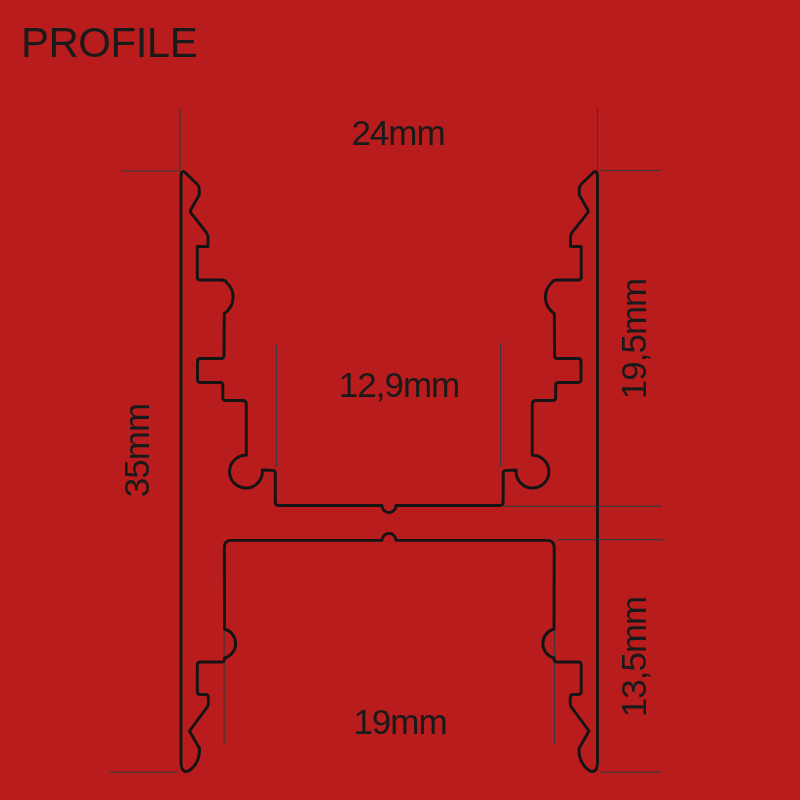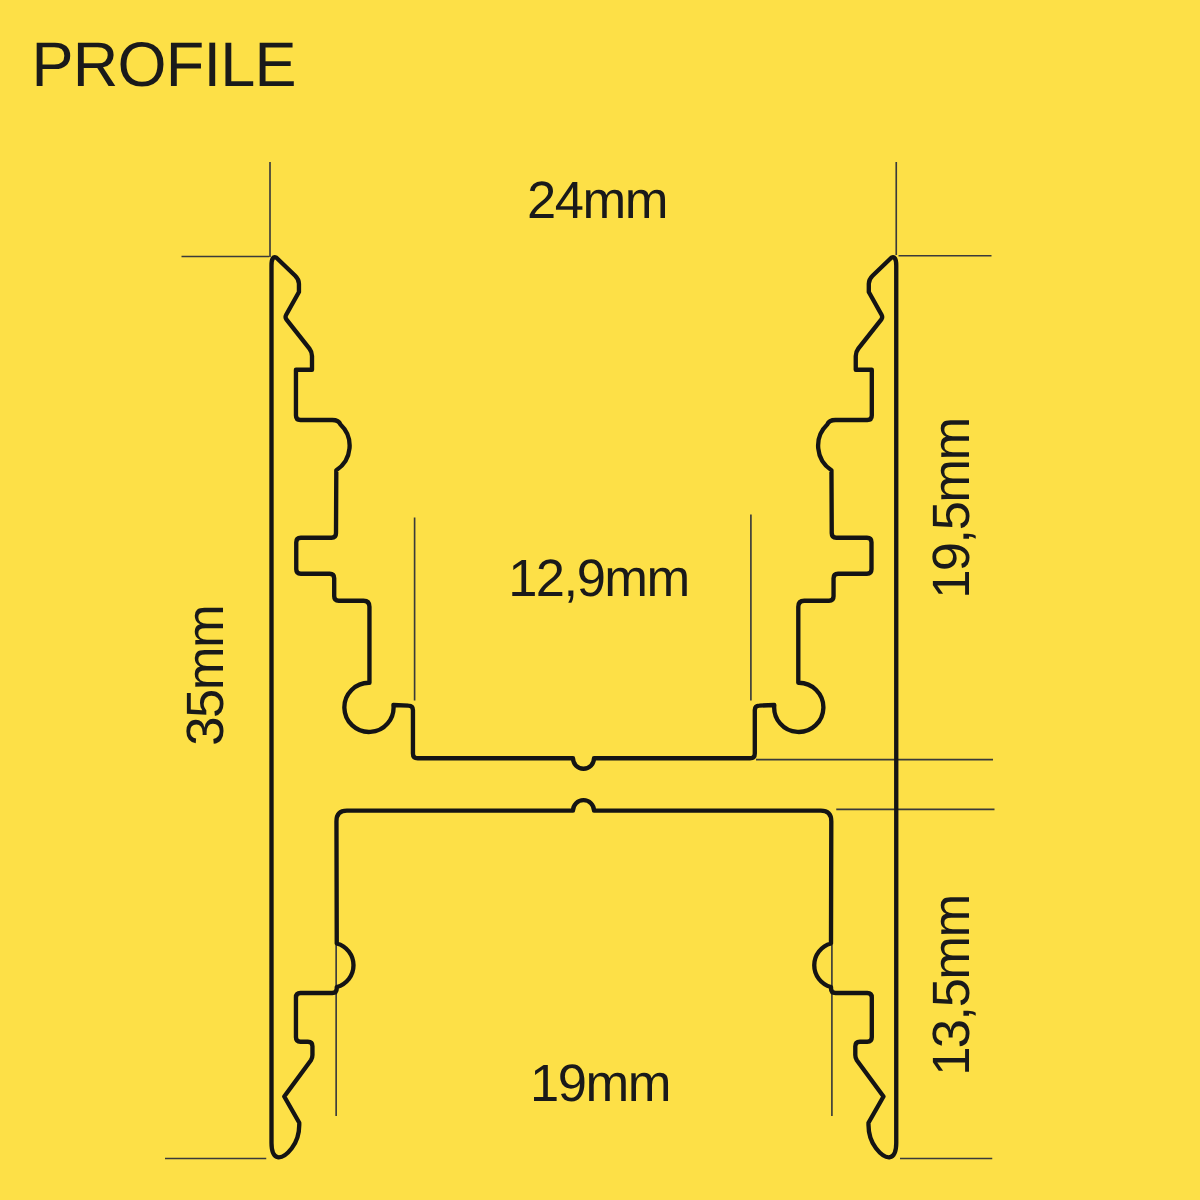--- a/index.html
+++ b/index.html
@@ -1,16 +1,16 @@
 <!DOCTYPE html>
 <html><head>
 <meta charset="utf-8">
 <style>
 html,body{margin:0;padding:0;background:#ffffff;}
-#page{position:relative;width:800px;height:800px;background:#fde047;overflow:hidden;}
+#page{position:relative;width:800px;height:800px;background:#b91c1c;overflow:hidden;}
 svg text{font-family:"Liberation Sans",sans-serif;fill:#1a1a1a;}
 </style>
 </head>
 <body>
 <div id="page">
 <svg width="800" height="800" viewBox="0 0 800 800">
 
 <text x="21" y="57" font-size="42" letter-spacing="-0.5">PROFILE</text>
 <g stroke="#3a3a3a" stroke-width="1.1" fill="none">
 

